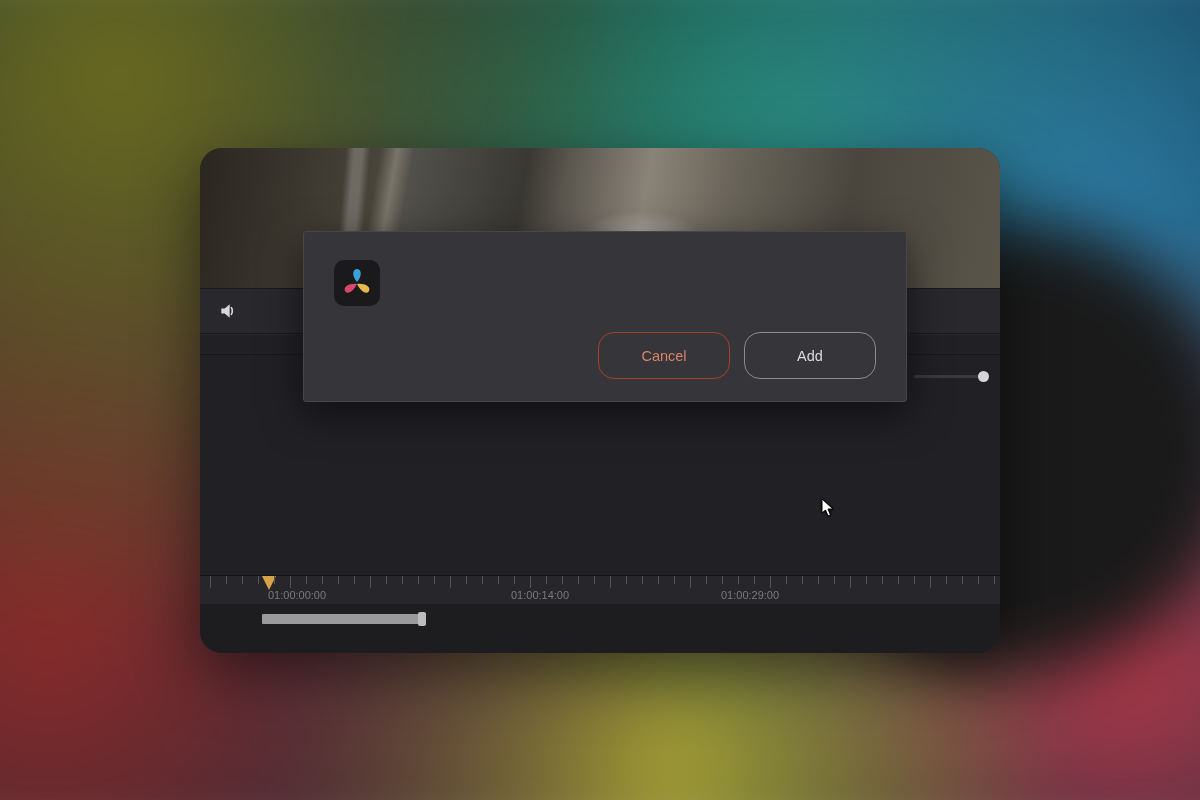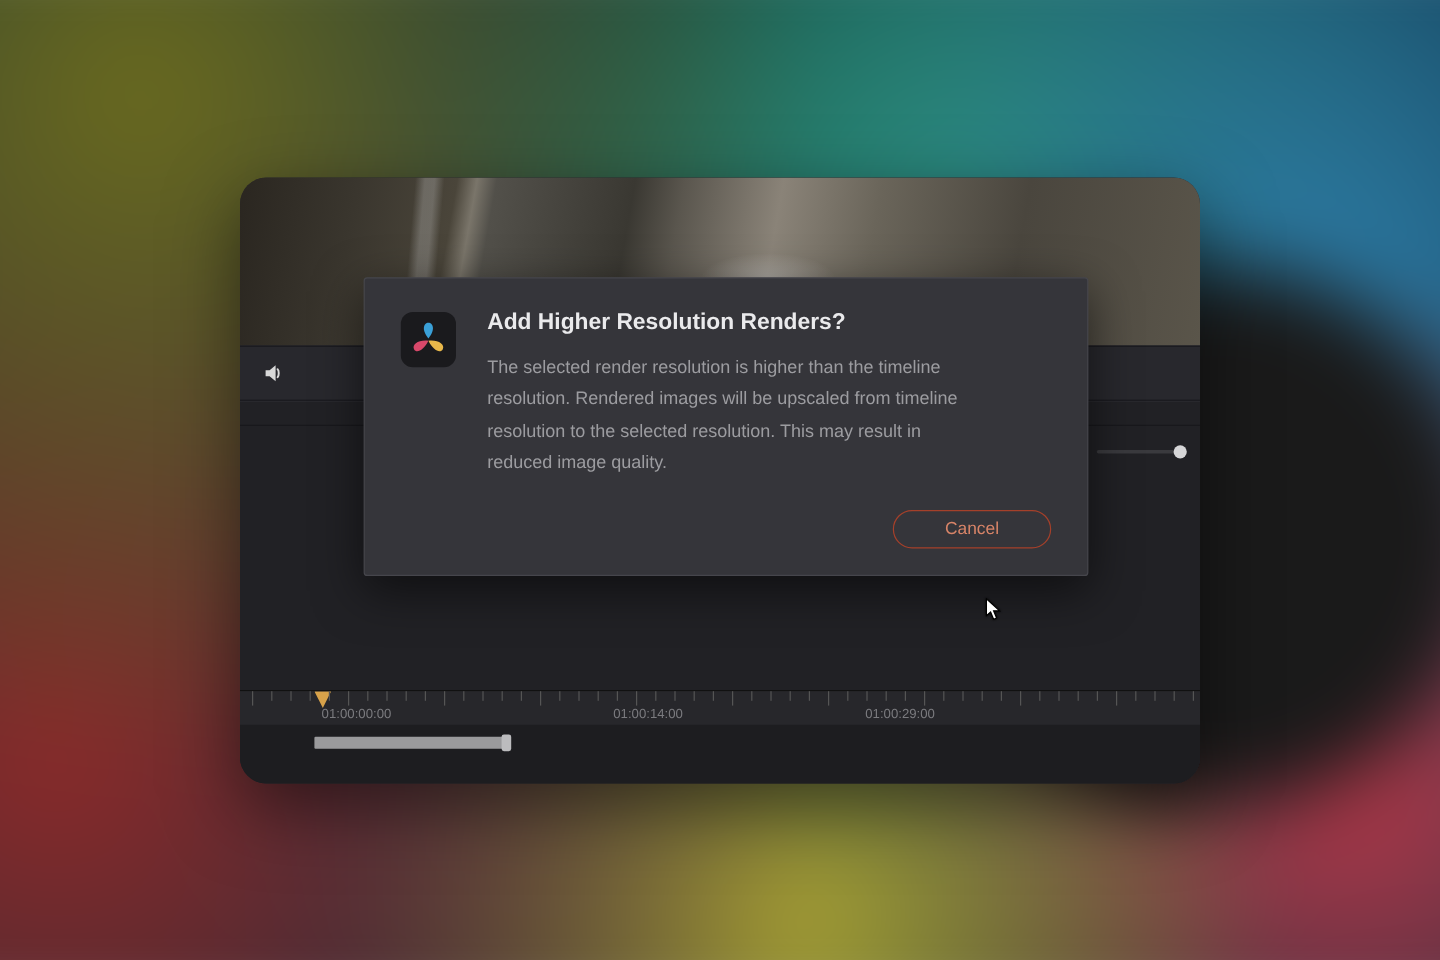--- a/index.html
+++ b/index.html
@@ -132,21 +132,21 @@
   .dlg-text h2{
     color:#eaeaec; font-size:19px; font-weight:600; margin-bottom:14px;
   }
   .dlg-text p{
     color:#9c9ca0; font-size:15px; line-height:1.75; max-width:400px;
   }
   .dlg-buttons{
     display:flex; justify-content:flex-end; gap:14px; margin-top:26px;
   }
   .btn{
-    min-width:132px; height:32px; border-radius:16px;
+    min-width:132px; height:47px; border-radius:16px;
     background:transparent; font-size:14.5px;
     display:flex;align-items:center;justify-content:center;
     cursor:pointer;
   }
   .btn-cancel{ border:1.5px solid #a5402a; color:#d88468;}
   .btn-add{ border:1.5px solid #8a8a90; color:#dcdcde;}
 
   
   .cursor{
     position:absolute; width:14px;height:20px; color:#fff;
@@ -257,28 +257,27 @@
 
 <div class="dialog">
   <div class="dlg-body">
     <div class="dlg-icon">
       <svg width="36" height="36" viewBox="0 0 36 36">
         <path d="M18 4 C22 4 24 10 18 17 C12 10 14 4 18 4Z" fill="#3aa0d8"></path>
         <path d="M6 26 C4 22 10 18 18 19 C14 27 8 30 6 26Z" fill="#d8486a"></path>
         <path d="M30 26 C32 22 26 18 18 19 C22 27 28 30 30 26Z" fill="#e8b84a"></path>
       </svg>
     </div>
-    <div class="dlg-text">
-      <h2>Add Higher Resolution Renders?</h2>
-      <p>The selected render resolution is higher than the timeline resolution. Rendered images will be upscaled from timeline resolution to the selected resolution. This may result in reduced image quality.</p>
-    </div>
   </div>
   <div class="dlg-buttons">
     <div class="btn btn-cancel">
       <span>Cancel</span>
+    </div>
+    <div class="btn btn-add">
+      <span>Add</span>
     </div>
   </div>
 </div>
 
 <div class="cursor" style="left:821px; top:498px">
   <svg width="14" height="20" viewBox="0 0 14 20">
     <path d="M1 1 L1 15 L4.5 12 L7 18 L9.5 17 L7 11 L12 11 Z" fill="#fff" stroke="#000" stroke-width="1"></path>
   </svg>
 </div>
 

